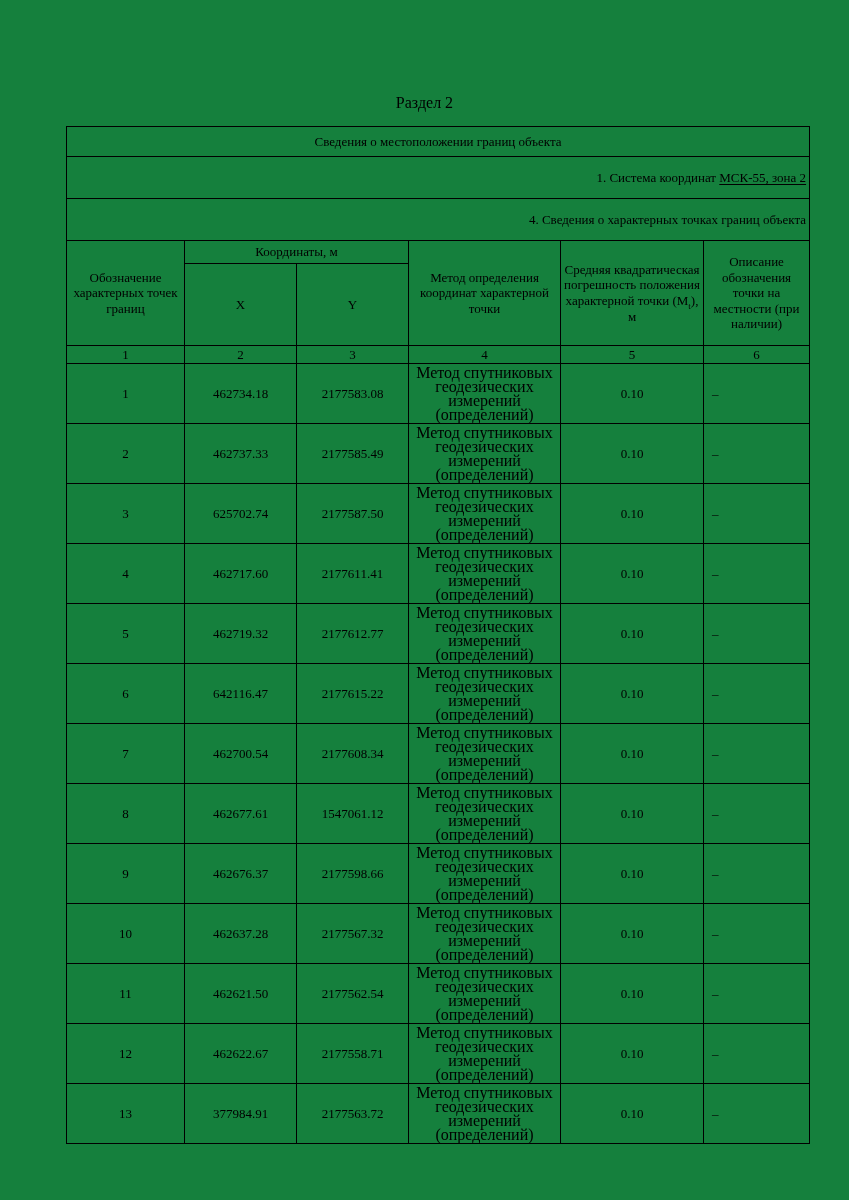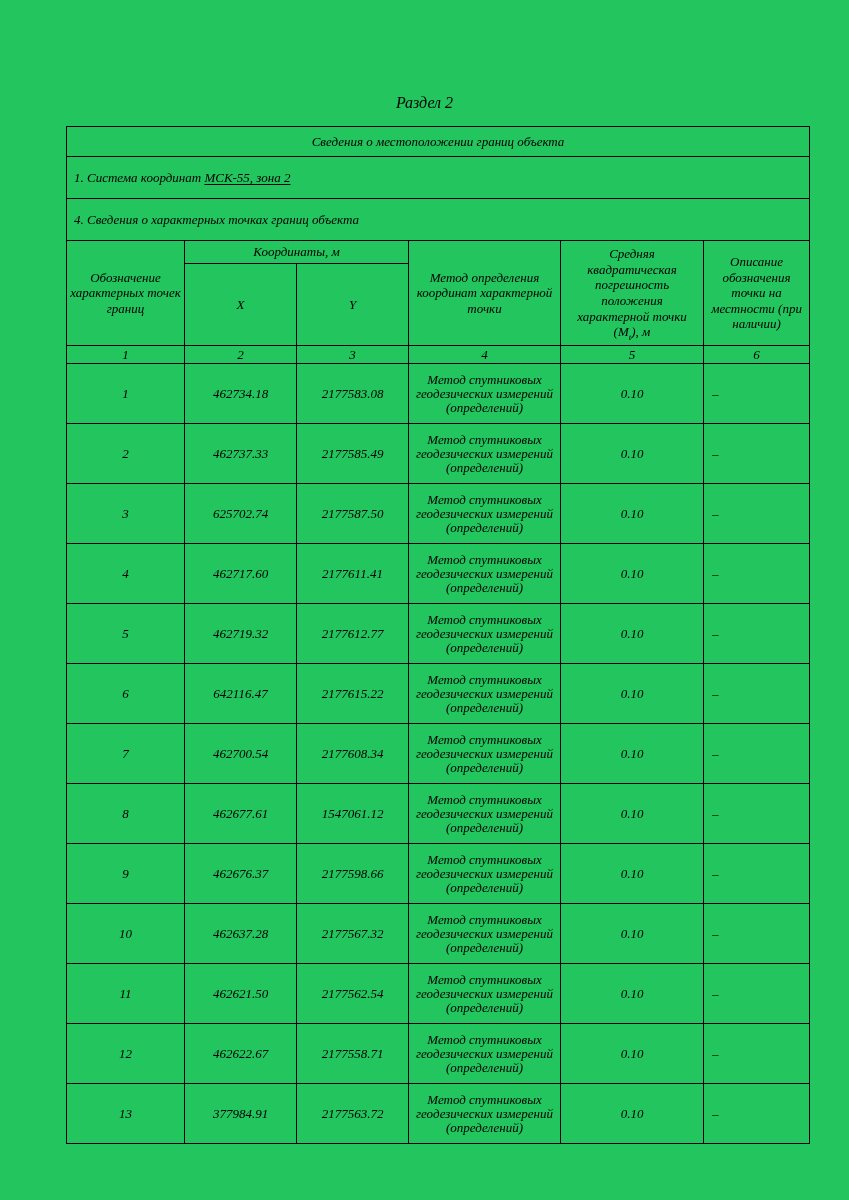--- a/index.html
+++ b/index.html
@@ -5,23 +5,22 @@
   * { margin: 0; padding: 0; box-sizing: border-box; }
   html, body {
     background: #ffffff;
     font-family: "Liberation Serif", "DejaVu Serif", serif;
     color: #000000;
   }
   .page {
     position: relative;
     width: 849px;
     height: 1200px;
-    background: #22c55e;
+    background: #15803d;
     overflow: hidden;
-    font-style: italic;
   }
   .doc-title {
     padding-top: 93px;
     text-align: center;
     font-size: 16px;
     line-height: 19px;
   }
   table.main {
     position: absolute;
     left: 66px;
@@ -41,34 +40,34 @@
     border: 1px solid #000000;
     font-weight: normal;
     vertical-align: middle;
     text-align: center;
     line-height: 1.2;
     padding: 1px 3px;
   }
   tr.caption-row td { height: 30px; }
   tr.sys-row td, tr.pts-row td {
     height: 42px;
-    text-align: left;
+    text-align: right;
     padding-left: 7px;
     border-radius: 15px;
   }
   tr.sys-row u { text-underline-offset: 2px; }
   tr.hdr-coords th { height: 23px; }
   tr.hdr-xy th { height: 82px; }
   tr.num-row td { height: 18px; line-height: 16px; padding: 0 3px; }
   td.pt {
     height: 60px;
     vertical-align: top;
     padding-top: 2px;
   }
-  td.pt.method { line-height: 14px; font-size: 13px; }
+  td.pt.method { line-height: 14px; font-size: 16px; }
   td.pt.desc { text-align: left; padding-left: 8px; }
   sub.mt { font-size: 9px; line-height: 0; }
 </style>
 </head>
 <body>
 
 <div class="page">
 
   <div class="doc-title">Раздел 2</div>
 

